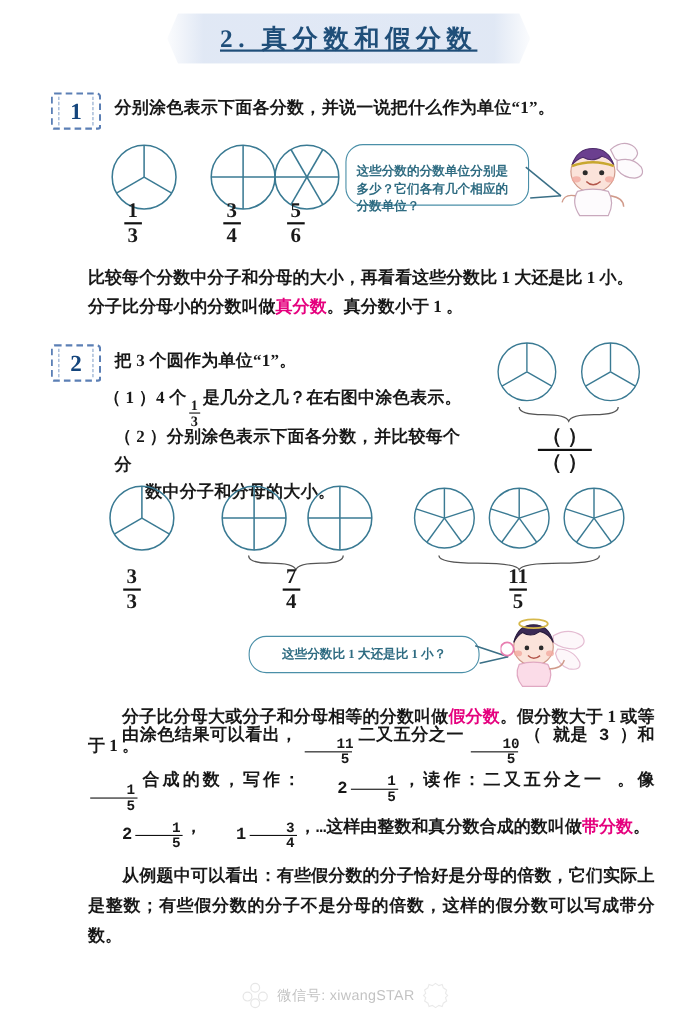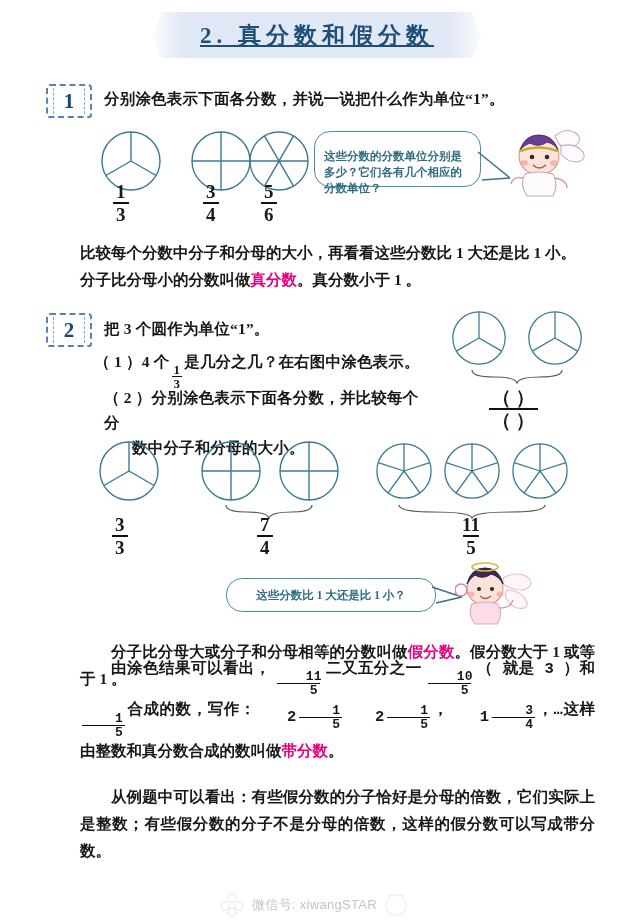--- a/index.html
+++ b/index.html
@@ -372,21 +372,21 @@
       <span class="den">5</span>
     </span><span>（ 就是 3 ）和</span><span class="frac">
       <span class="num">1</span>
       <span class="den">5</span>
     </span><span>合成的数，写作：</span><span class="mixed">
       <span class="whole">2</span>
       <span class="frac">
         <span class="num">1</span>
         <span class="den">5</span>
       </span>
-    </span><span class="mixed">
+    </span><span>，读作：二又五分之一 。像</span><span class="mixed">
       <span class="whole">2</span>
       <span class="frac">
         <span class="num">1</span>
         <span class="den">5</span>
       </span>
     </span><span>，</span><span class="mixed">
       <span class="whole">1</span>
       <span class="frac">
         <span class="num">3</span>
         <span class="den">4</span>

